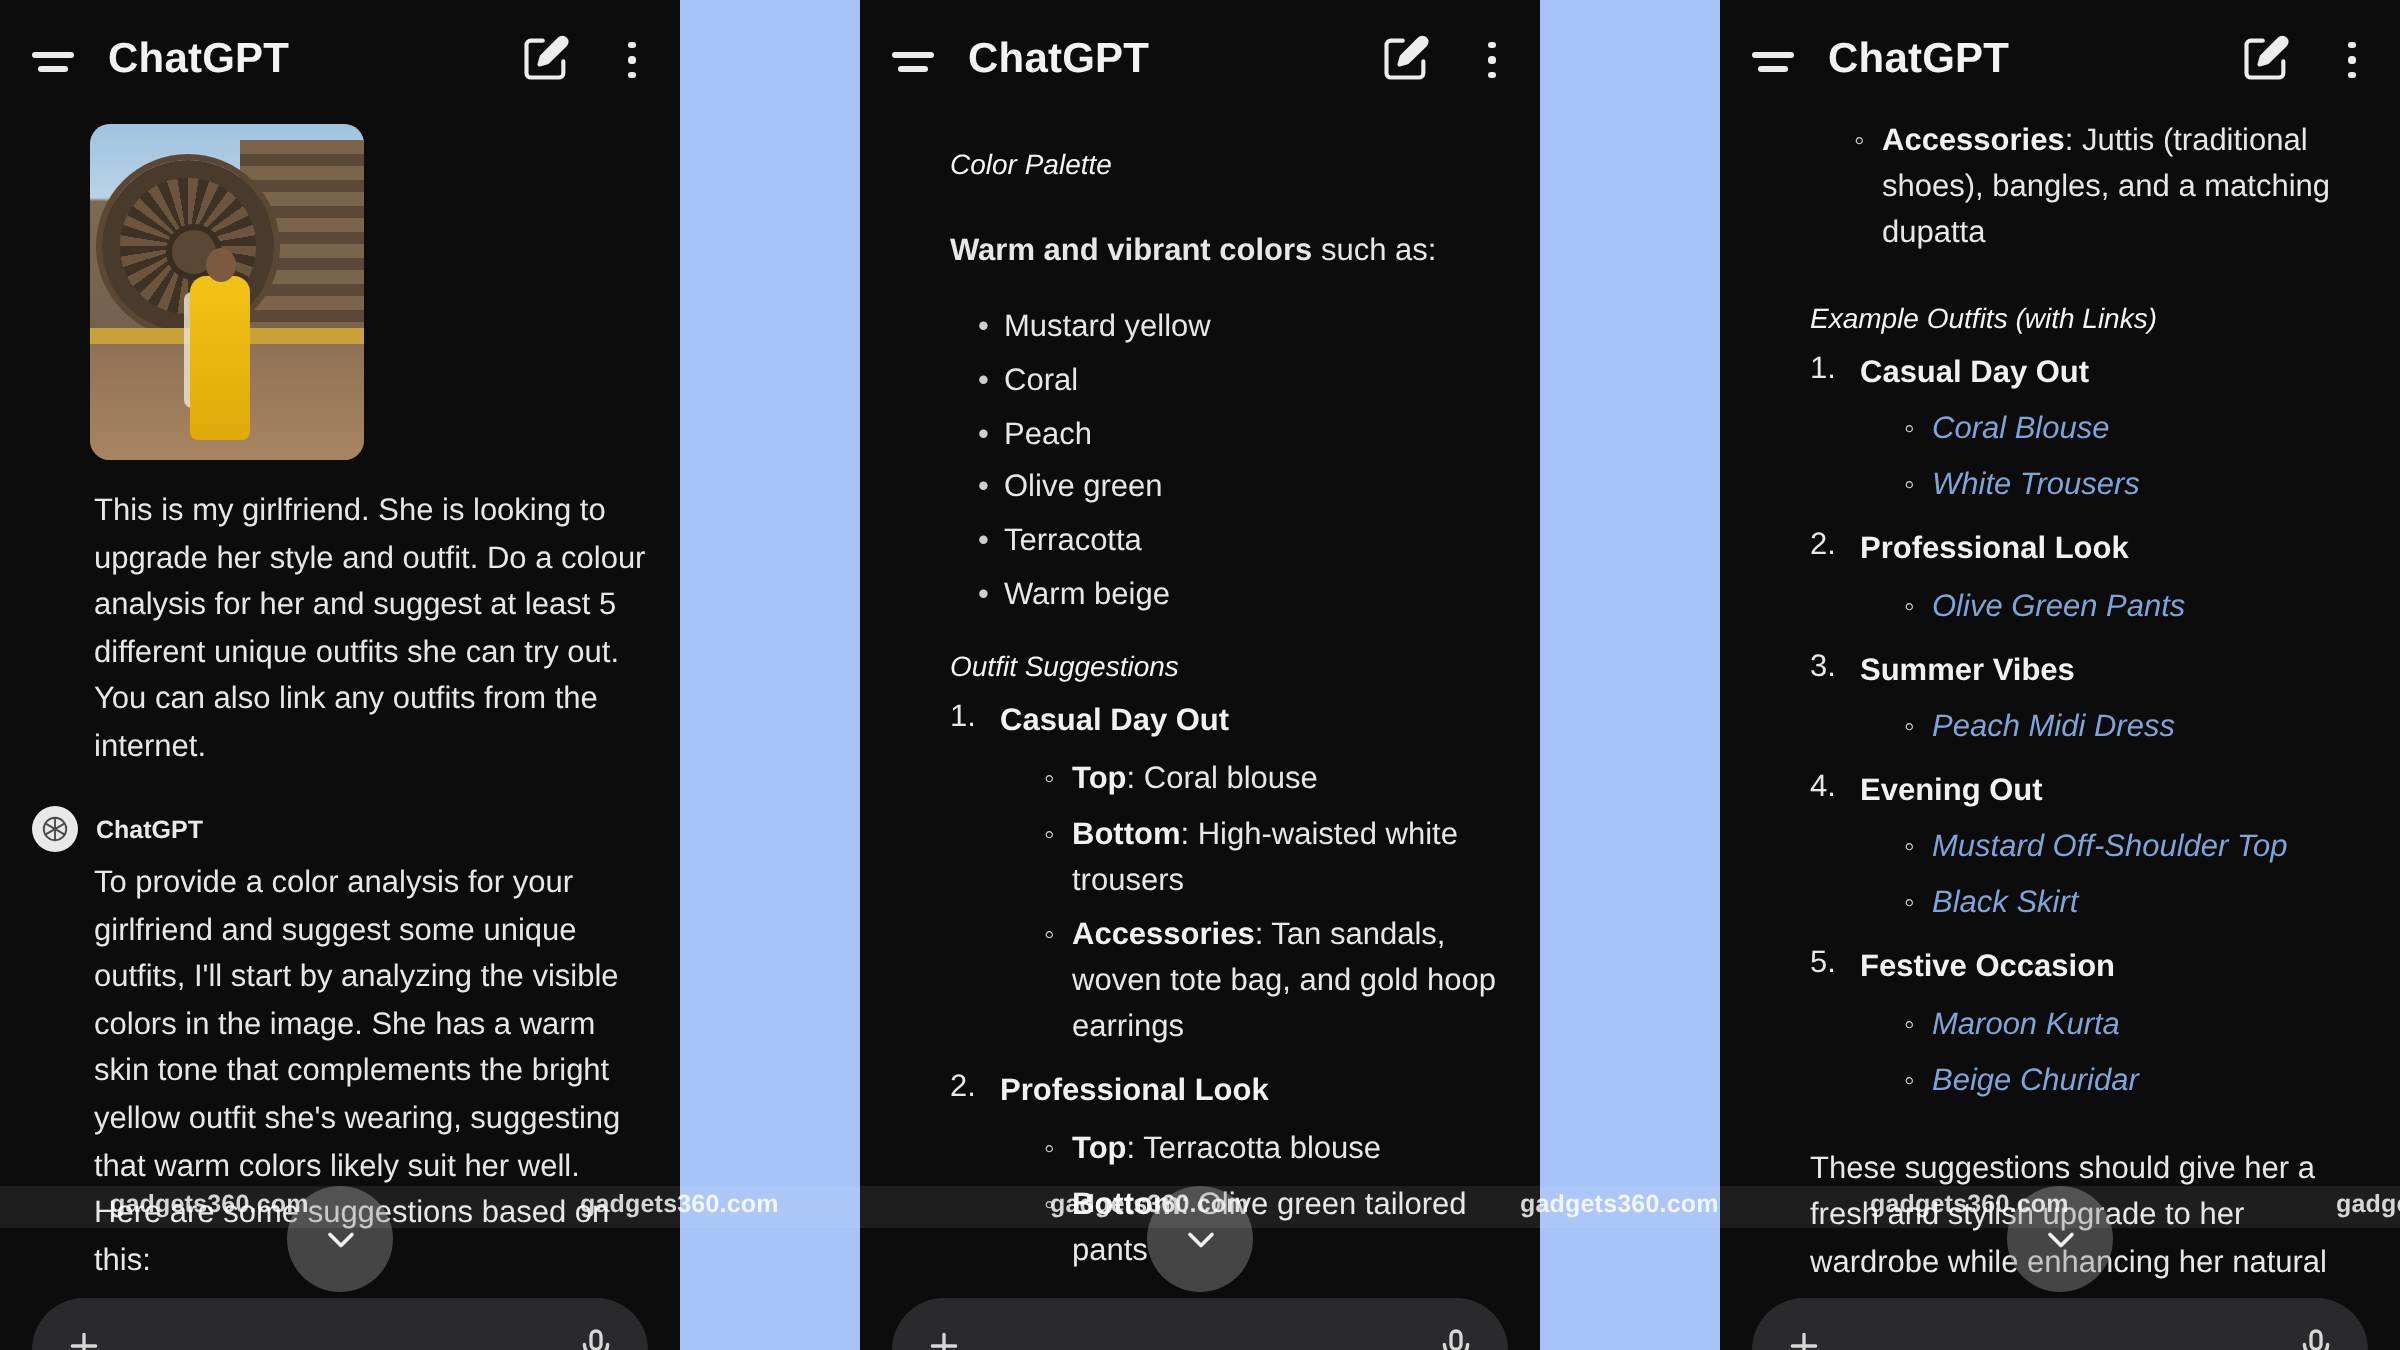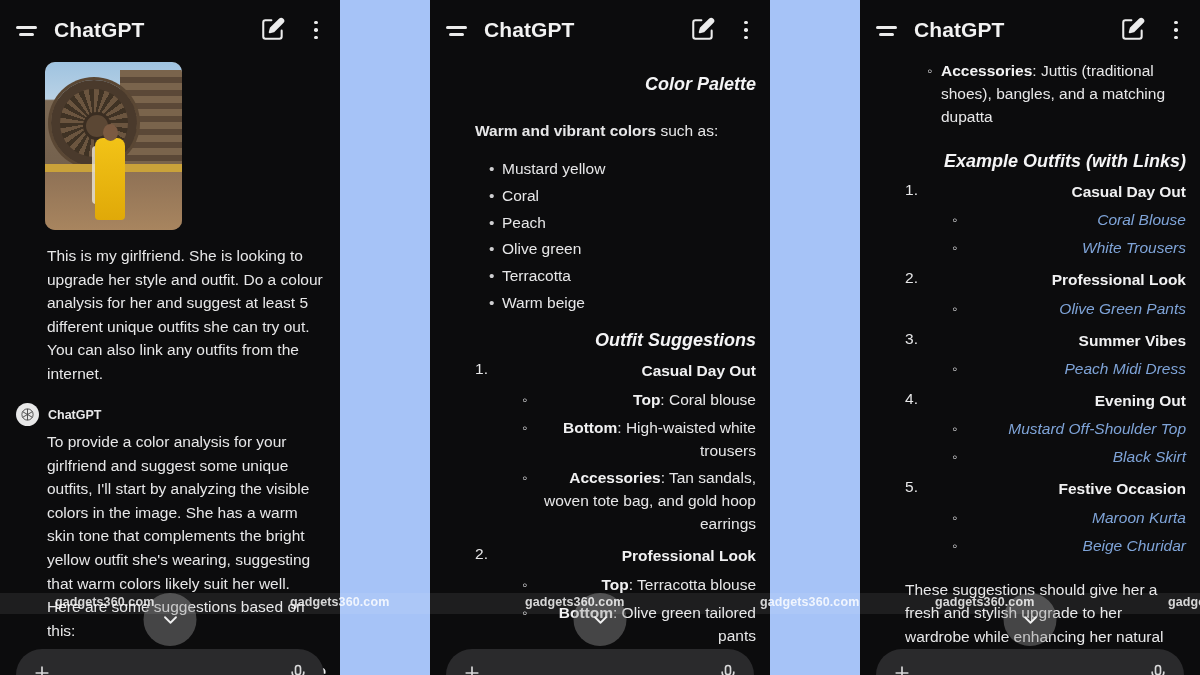--- a/index.html
+++ b/index.html
@@ -100,33 +100,33 @@
   .assistant-name-row{
     display:flex; align-items:center; gap:9px; margin-top:18px; padding-left:2px;
   }
   .gpt-avatar{
     width:23px; height:23px; border-radius:50%; background:#e8e8e8;
     display:flex; align-items:center; justify-content:center; flex:0 0 auto;
   }
   .assistant-name{ font-size:12.5px; font-weight:700; color:#e9e9ea; }
 
   h3.mdh {
-    font-size:18px; font-style:italic; font-weight:700; color:#f4f4f5;
-    padding-left:33px; margin-top:20px;text-align:right;
+    font-size:14px; font-style:italic; font-weight:400; color:#f4f4f5;
+    padding-left:33px; margin-top:20px;
   }
   h3.mdh.p2h { padding-left:31px; margin-top:14px; }
 
   .lead { font-size:15.5px; line-height:1.5; padding-left:31px; margin-top:24px; color:#e7e7e8; }
   .lead b { font-weight:700; }
 
   ul.dots { list-style:none; padding-left:45px; margin-top:14px; }
   ul.dots li { font-size:15.5px; line-height:1.72; color:#e7e7e8; position:relative; padding-left:13px; }
   ul.dots li:before { content:"\2022"; position:absolute; left:0; top:0; color:#cfcfd1; }
 
-  ol.num { list-style:none; padding-left:31px; margin-top:0; counter-reset:oli;text-align:right; }
+  ol.num { list-style:none; padding-left:31px; margin-top:0; counter-reset:oli; }
   ol.num > li { counter-increment:oli; position:relative; padding-left:25px; margin-top:9px; }
   ol.num > li:before {
     content:counter(oli) "."; position:absolute; left:0; top:0;
     font-size:15.5px; color:#e7e7e8; font-weight:400;
   }
   ol.num > li > .olabel { font-size:15.5px; font-weight:700; color:#f1f1f2; line-height:1.45; }
   ol.num ul.sub { list-style:none; padding-left:22px; margin-top:6px; }
   ol.num ul.sub li {
     font-size:15.5px; line-height:1.48; color:#e7e7e8; position:relative;
     padding-left:14px; margin-top:5px;

